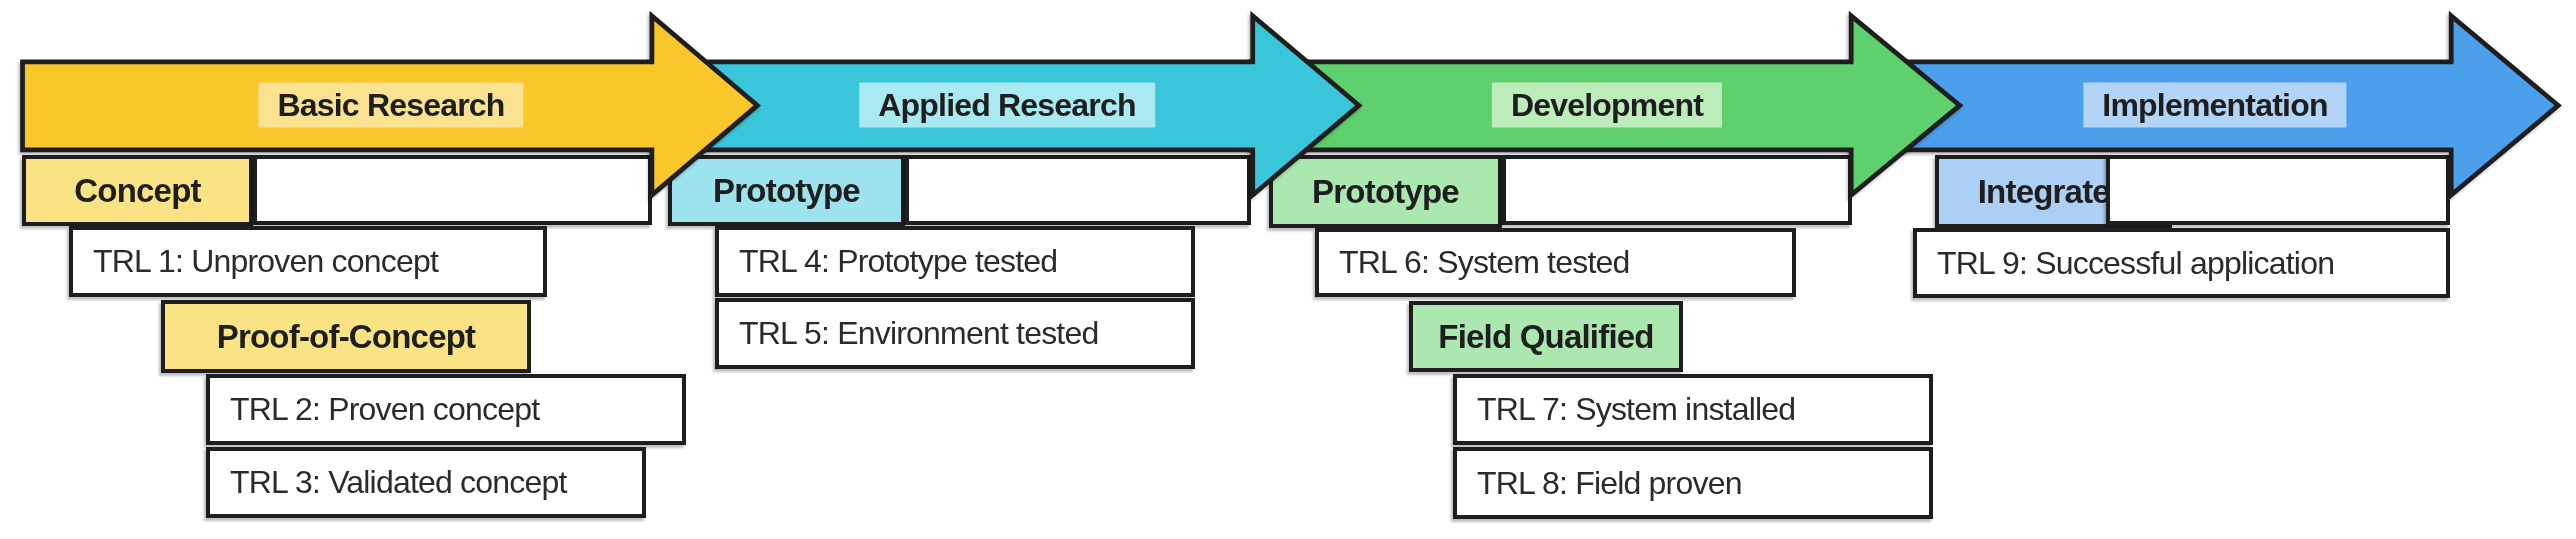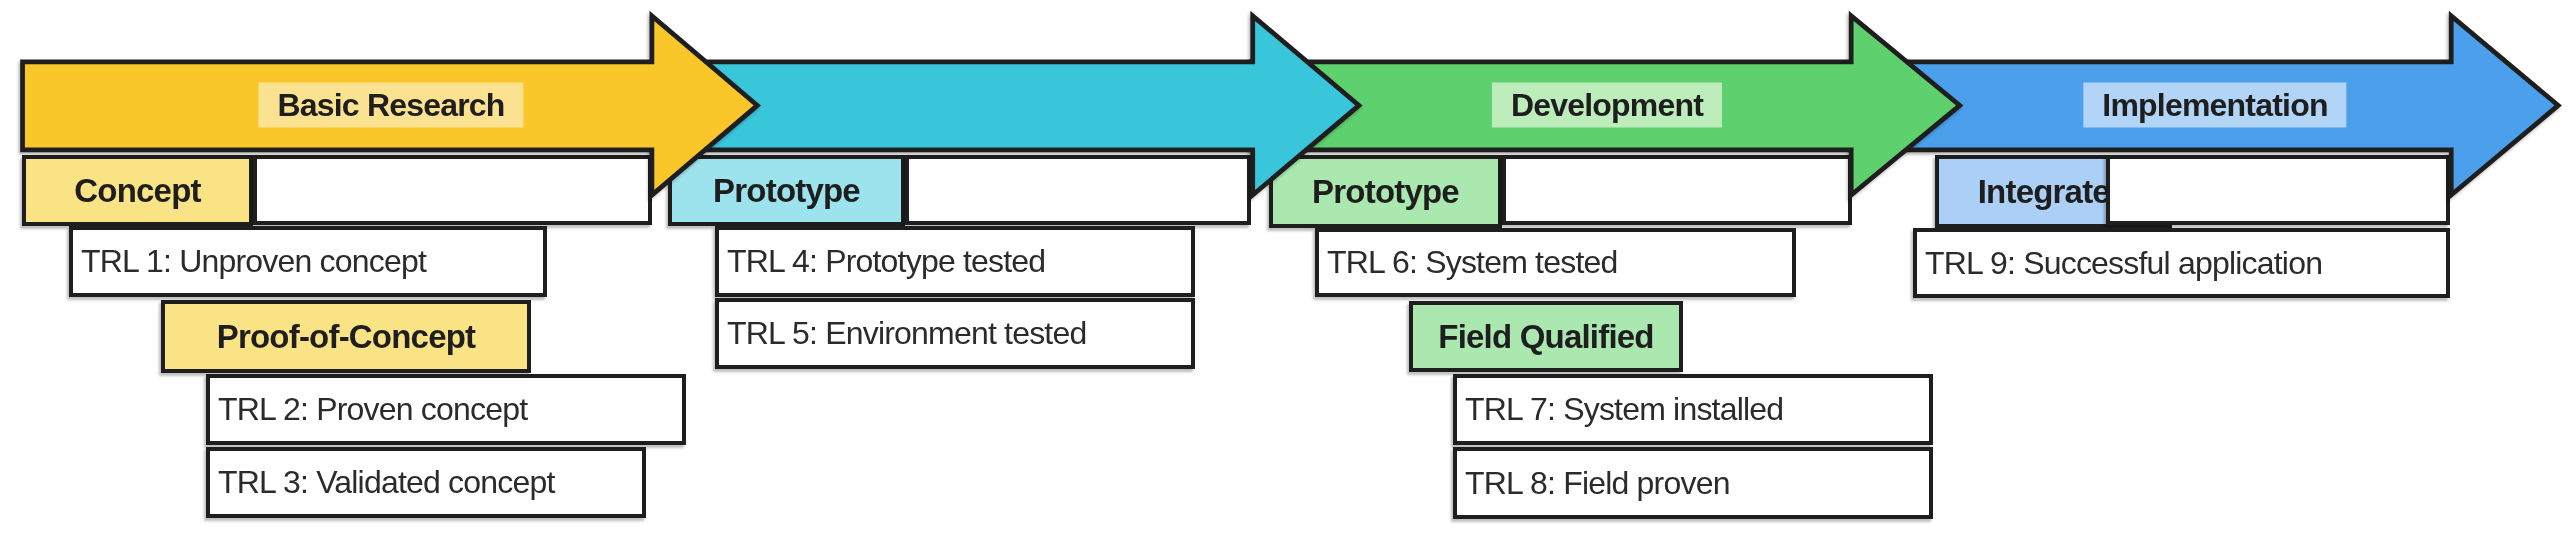--- a/index.html
+++ b/index.html
@@ -28,21 +28,21 @@
   .box.white{background:#ffffff;}
   .box.stage{
     justify-content:center;
     font-weight:bold;
     font-size:33px;
     letter-spacing:-0.8px;
     color:#1e1e1e;
   }
   .box.trl{
     background:#ffffff;
-    padding-left:8px;
+    padding-left:20px;
     font-size:32px;
     letter-spacing:-0.8px;
     color:#2b2b2b;
   }
   .chip{
     position:absolute;
     transform:translate(-50%,-50%);
     z-index:3;
     font-weight:bold;
     font-size:32px;
@@ -66,20 +66,21 @@
 <div class="canvas">
 
   <svg class="arrows" width="2576" height="539" viewBox="0 0 3249 680">
     <polygon style="fill:var(--arrow-blue)" points="2335,78 3092,78 3092,20 3227,133 3092,246 3092,189 2335,189"></polygon>
     <polygon style="fill:var(--arrow-green)" points="1578,78 2335,78 2335,20 2472,133 2335,246 2335,189 1578,189"></polygon>
     <polygon style="fill:var(--arrow-cyan)" points="822,78 1580,78 1580,20 1714,133 1580,246 1580,189 822,189"></polygon>
     <polygon style="fill:var(--arrow-yellow)" points="28,78 822,78 822,20 955,133 822,246 822,189 28,189"></polygon>
   </svg>
 
   <div class="chip chip-yellow" style="left:391px;top:105px">Basic Research</div>
+  <div class="chip chip-cyan" style="left:1007px;top:105px">Applied Research</div>
   <div class="chip chip-green" style="left:1607px;top:105px">Development</div>
   <div class="chip chip-blue" style="left:2207px;top:105px">Implementation</div>
 
   <div class="box stage fill-yellow" style="left:22px;top:155px;width:231px;height:71px">Concept</div>
   <div class="box white" style="left:253px;top:155px;width:399px;height:70px"></div>
   <div class="box trl" style="left:69px;top:226px;width:478px;height:71px">TRL 1: Unproven concept</div>
   <div class="box stage fill-yellow" style="left:161px;top:300px;width:370px;height:73px">Proof-of-Concept</div>
   <div class="box trl" style="left:206px;top:374px;width:480px;height:71px">TRL 2: Proven concept</div>
   <div class="box trl" style="left:206px;top:447px;width:440px;height:71px">TRL 3: Validated concept</div>
 

